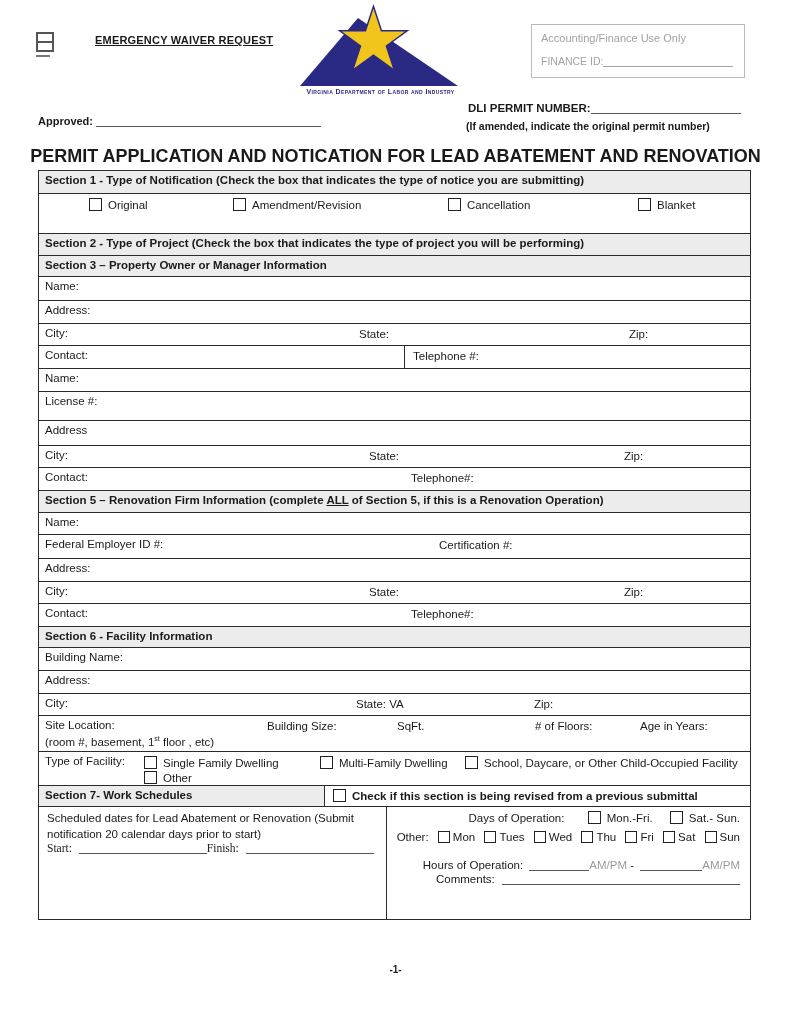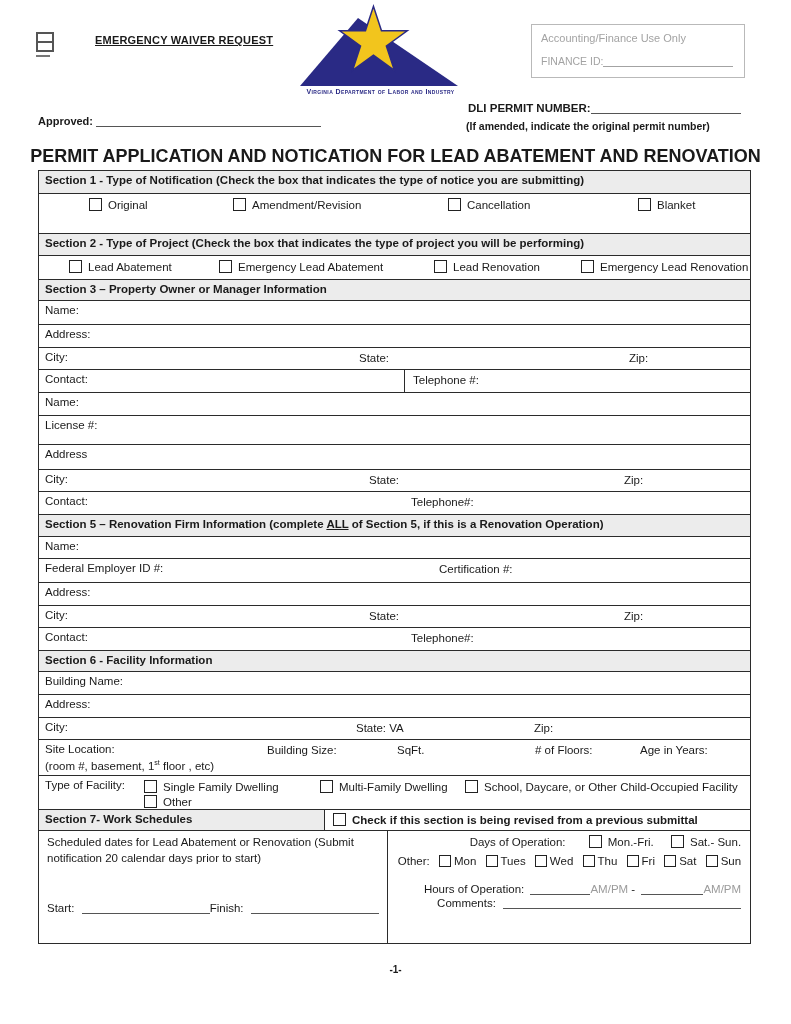--- a/index.html
+++ b/index.html
@@ -39,21 +39,21 @@
   sup { font-size:7px; }
   .muted { color:#9b9b9b; }
   
   .s7head { display:flex; padding:0; }
   .s7head .lft { width:286px; background:#ececec; font-weight:bold; padding:3px 6px; border-right:1px solid #2b2b2b; box-sizing:border-box; }
   .s7head .rgt { flex:1; font-weight:bold; padding:3px 8px; }
   .s7body { display:flex; padding:0; height:113px; }
   .s7body .lft { width:357px; border-right:1px solid #2b2b2b; box-sizing:border-box; padding:4px 8px; }
   .s7body .rgt { flex:1; padding:4px 10px;text-align:right; }
   .sched { width:330px; line-height:1.35; }
-  .startfinish { margin-top:36px; white-space:nowrap; }
+  .startfinish { white-space:nowrap;font-family:Liberation Serif, serif; }
   .dayline { margin-top:7px; white-space:nowrap; }
   .hoursline { margin-top:16px; white-space:nowrap; }
   .footer { position:absolute; left:0; top:964px; width:100%; text-align:center; font-size:10px; font-weight:bold; }
 </style>
 </head>
 <body>
 
 <div class="page">
 
   <div class="corner-icon">
@@ -85,26 +85,20 @@
 
     <div class="row first sechead" style="height:22px;">Section 1 - Type of Notification (Check the box that indicates the type of notice you are submitting)</div>
     <div class="row" style="height:40px;">
       <span class="pos" style="left:50px;"><span class="cb"></span><span>Original</span></span>
       <span class="pos" style="left:194px;"><span class="cb"></span><span>Amendment/Revision</span></span>
       <span class="pos" style="left:409px;"><span class="cb"></span><span>Cancellation</span></span>
       <span class="pos" style="left:599px;"><span class="cb"></span><span>Blanket</span></span>
     </div>
 
     <div class="row sechead" style="height:22px;">Section 2 - Type of Project (Check the box that indicates the type of project you will be performing)</div>
-    <div class="row" style="height:24px;">
-      <span class="pos" style="left:30px;"><span class="cb"></span><span>Lead Abatement</span></span>
-      <span class="pos" style="left:180px;"><span class="cb"></span><span>Emergency Lead Abatement</span></span>
-      <span class="pos" style="left:395px;"><span class="cb"></span><span>Lead Renovation</span></span>
-      <span class="pos" style="left:542px;"><span class="cb"></span><span>Emergency Lead Renovation</span></span>
-    </div>
 
     <div class="row sechead" style="height:21px;">Section 3 – Property Owner or Manager Information</div>
     <div class="row" style="height:24px;"><span>Name:</span></div>
     <div class="row" style="height:23px;"><span>Address:</span></div>
     <div class="row" style="height:22px;">
       <span>City:</span>
       <span class="pos" style="left:320px;">State:</span>
       <span class="pos" style="left:590px;">Zip:</span>
     </div>
     <div class="row" style="height:23px;">

